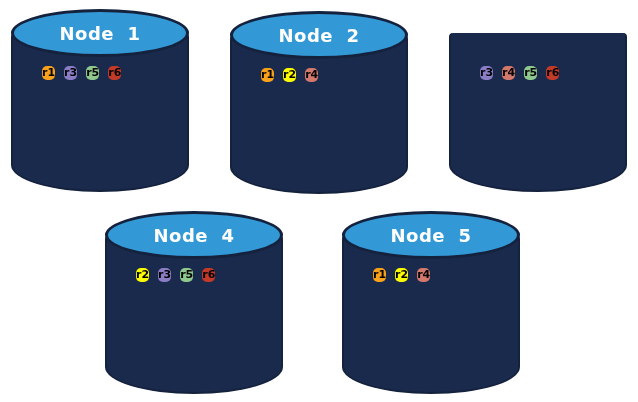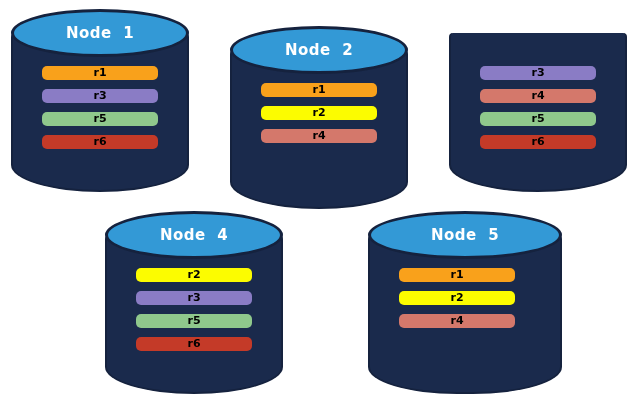--- a/index.html
+++ b/index.html
@@ -14,24 +14,24 @@
     height: 402px;
     background: #ffffff;
     overflow: hidden;
   }
   .node {
     position: absolute;
     width: 178px;
     height: 183px;
   }
   .node-1 { left: 11px;  top: 9px;   }
-  .node-2 { left: 230px; top: 26px;   }
+  .node-2 { left: 230px; top: 11px;   }
   .node-3 { left: 449px; top: 9px;   }
   .node-4 { left: 105px; top: 211px; }
-  .node-5 { left: 368px; top: 211px; padding-left: 16px; }
+  .node-5 { left: 342px; top: 211px; }
 
   .cyl-body {
     position: absolute;
     left: 0; right: 0;
     top: 24px; bottom: 0;
     background: #1A2A4C;
     border: 2px solid #15223E;
     border-top: none;
     border-radius: 4px 4px 89px 89px / 4px 4px 27px 27px;
     box-sizing: border-box;
@@ -44,34 +44,35 @@
     background: #3399D6;
     border: 3px solid #15223E;
     border-radius: 50%;
     box-sizing: border-box;
     display: flex;
     align-items: center;
     justify-content: center;
   }
   .node-label {
     color: #ffffff;
-    font-size: 15px;
+    font-size: 18px;
     font-weight: bold;
     letter-spacing: 0.5px;
     white-space: pre;
     text-align: center;
   }
   .bars {
     position: absolute;
     left: 31px;
     top: 57px;
     width: 116px;
     display: flex;
-    flex-direction: column;
+    flex-direction: row;
     gap: 9px;
+    align-items: flex-end;
   }
   .bar {
     height: 14px;
     border-radius: 5px;
     display: flex;
     align-items: center;
     justify-content: center;
     color: #000000;
     font-size: 11px;
     font-weight: bold;

